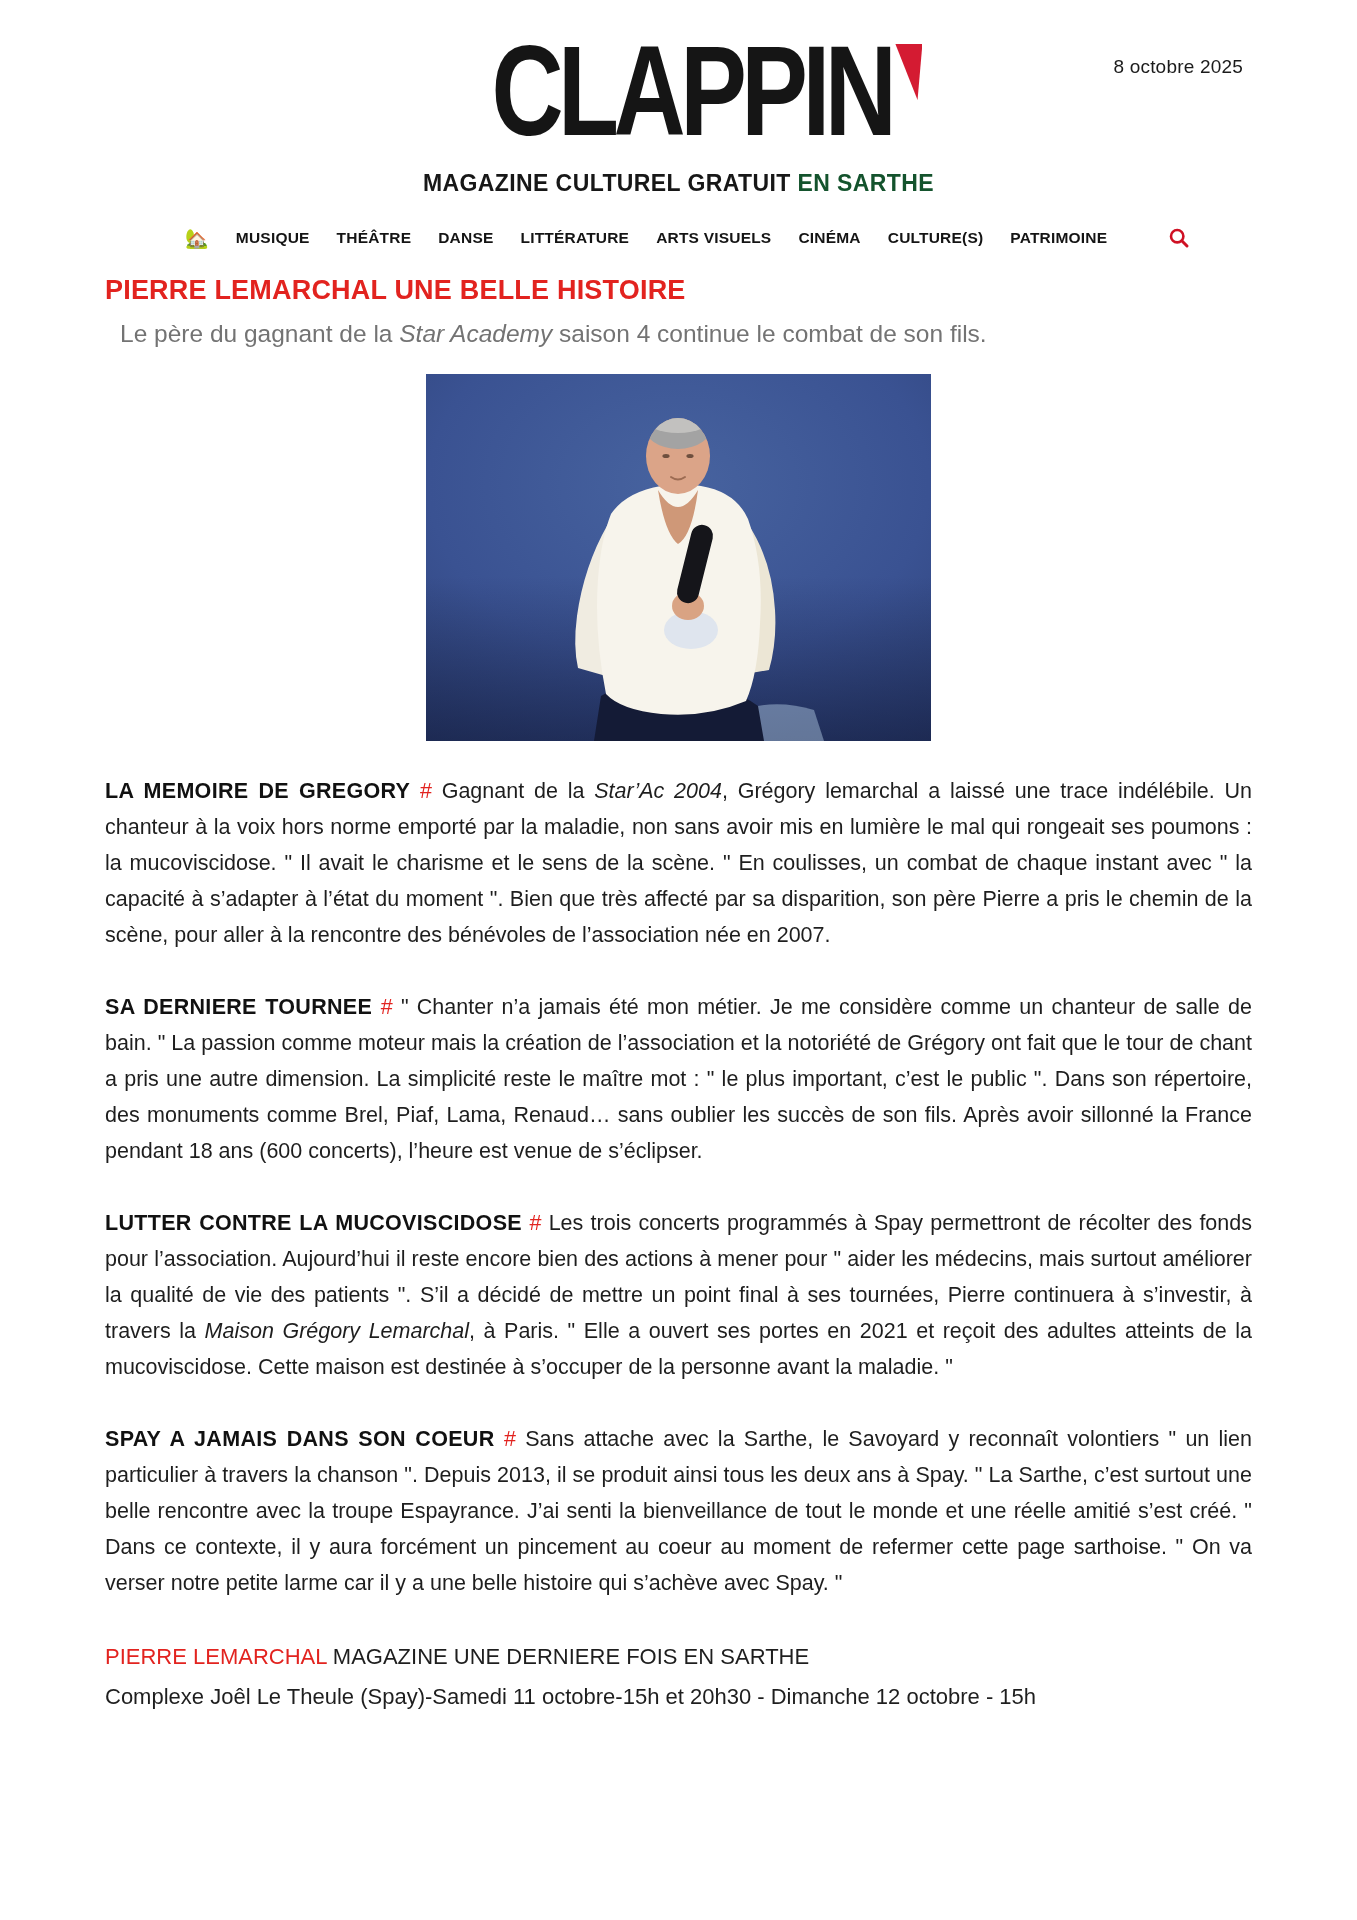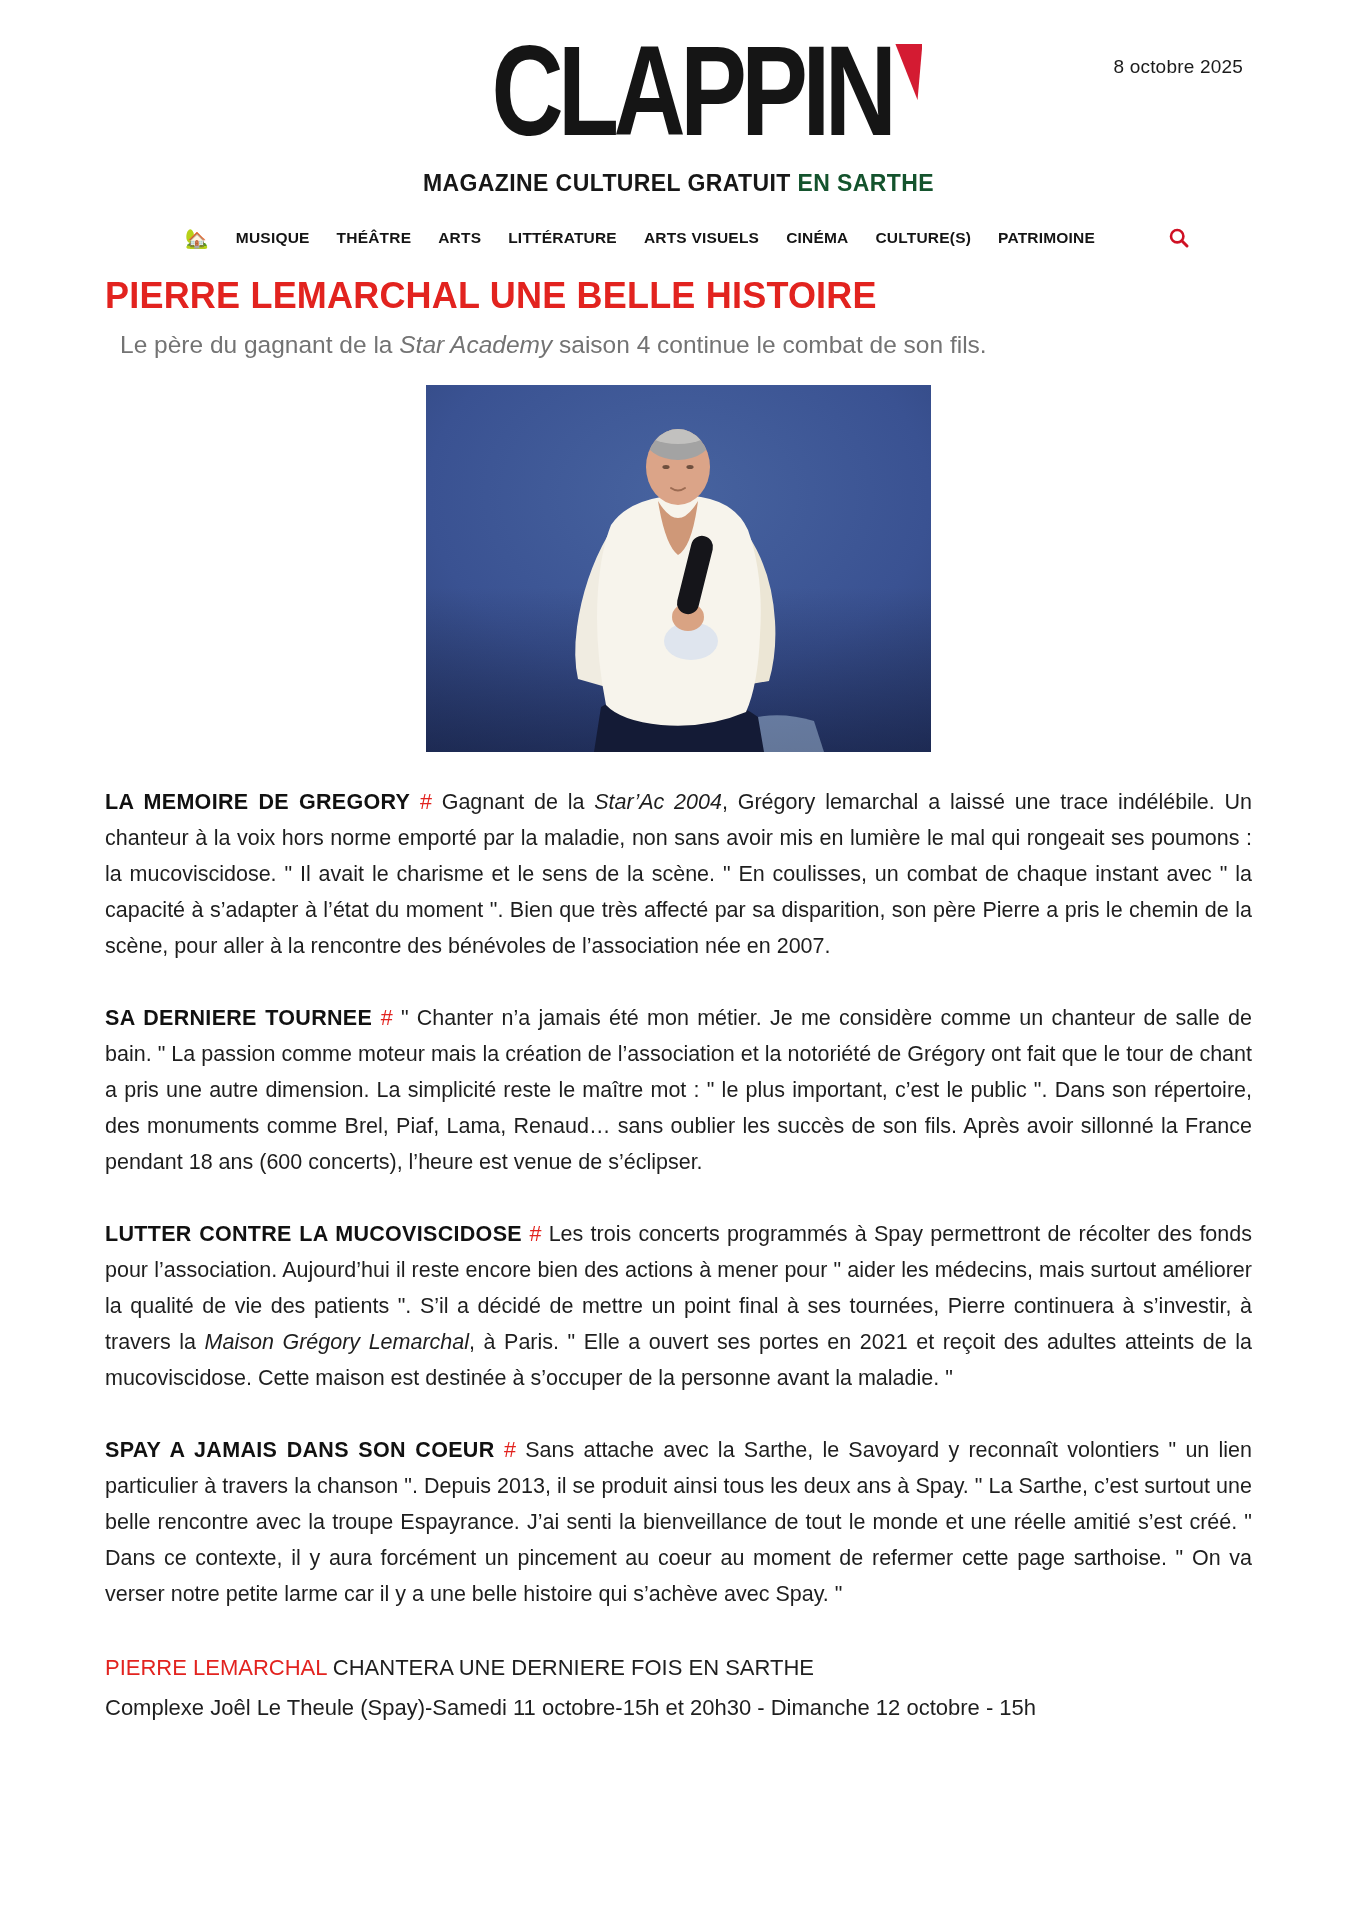--- a/index.html
+++ b/index.html
@@ -51,21 +51,21 @@
     padding-left:80px;
     font-weight:700;font-size:15.5px;letter-spacing:0.2px;color:#141414;
   }
   .nav a{cursor:pointer;text-decoration:none;color:inherit;}
   .nav-home{font-size:19px;line-height:1;}
   .nav-items{display:flex;gap:27px;}
   .search{margin-left:auto;margin-right:62px;display:flex;align-items:center;}
   
   h1{
     margin:26px 0 0;
-    font-size:36px;font-weight:700;letter-spacing:0.2px;
+    font-size:27px;font-weight:700;letter-spacing:0.2px;
     color:#e2231f;
   }
   .subtitle{
     margin:14px 15px 0;
     font-size:24.5px;color:#737373;
   }
   .subtitle em{font-style:italic;}
   .photo{
     margin:26px auto 0;
     width:505px;height:367px;display:block;
@@ -98,21 +98,21 @@
     </div>
     <div class="tagline">
       <span>MAGAZINE CULTUREL GRATUIT</span>
       <span class="tag-red">EN SARTHE</span>
     </div>
     <nav class="nav">
       <a class="nav-home">🏡</a>
       <div class="nav-items">
           <a class="nav-item">MUSIQUE</a>
           <a class="nav-item">THÉÂTRE</a>
-          <a class="nav-item">ARTS</a>
+          <a class="nav-item">DANSE</a>
           <a class="nav-item">LITTÉRATURE</a>
           <a class="nav-item">ARTS VISUELS</a>
           <a class="nav-item">CINÉMA</a>
           <a class="nav-item">CULTURE(S)</a>
           <a class="nav-item">PATRIMOINE</a>
         </div>
       <a class="search">
         <svg width="22" height="22" viewBox="0 0 22 22">
           <circle cx="9.2" cy="9.2" r="6.2" fill="none" stroke="#cf1124" stroke-width="2.6"></circle>
           <line x1="13.8" y1="13.8" x2="19" y2="19" stroke="#cf1124" stroke-width="3" stroke-linecap="round"></line>
@@ -163,17 +163,17 @@
       </svg>
     </figure>
 
     <div class="body">
         <p class="section"><strong class="sec-heading">LA MEMOIRE DE GREGORY </strong><span class="hash"># </span><span>Gagnant de la </span><em>Star’Ac 2004</em><span>, Grégory lemarchal a laissé une trace indélébile. Un chanteur à la voix hors norme emporté par la maladie, non sans avoir mis en lumière le mal qui rongeait ses poumons : la mucoviscidose. " Il avait le charisme et le sens de la scène. " En coulisses, un combat de chaque instant avec " la capacité à s’adapter à l’état du moment ". Bien que très affecté par sa disparition, son père Pierre a pris le chemin de la scène, pour aller à la rencontre des bénévoles de l’association née en 2007.</span></p>
         <p class="section"><strong class="sec-heading">SA DERNIERE TOURNEE </strong><span class="hash"># </span><span>" Chanter n’a jamais été mon métier. Je me considère comme un chanteur de salle de bain. " La passion comme moteur mais la création de l’association et la notoriété de Grégory ont fait que le tour de chant a pris une autre dimension. La simplicité reste le maître mot : " le plus important, c’est le public ". Dans son répertoire, des monuments comme Brel, Piaf, Lama, Renaud… sans oublier les succès de son fils. Après avoir sillonné la France pendant 18 ans (600 concerts), l’heure est venue de s’éclipser.</span></p>
         <p class="section"><strong class="sec-heading">LUTTER CONTRE LA MUCOVISCIDOSE </strong><span class="hash"># </span><span>Les trois concerts programmés à Spay permettront de récolter des fonds pour l’association. Aujourd’hui il reste encore bien des actions à mener pour " aider les médecins, mais surtout améliorer la qualité de vie des patients ". S’il a décidé de mettre un point final à ses tournées, Pierre continuera à s’investir, à travers la </span><em>Maison Grégory Lemarchal</em><span>, à Paris. " Elle a ouvert ses portes en 2021 et reçoit des adultes atteints de la mucoviscidose. Cette maison est destinée à s’occuper de la personne avant la maladie. "</span></p>
         <p class="section"><strong class="sec-heading">SPAY A JAMAIS DANS SON COEUR </strong><span class="hash"># </span><span>Sans attache avec la Sarthe, le Savoyard y reconnaît volontiers " un lien particulier à travers la chanson ". Depuis 2013, il se produit ainsi tous les deux ans à Spay. " La Sarthe, c’est surtout une belle rencontre avec la troupe Espayrance. J’ai senti la bienveillance de tout le monde et une réelle amitié s’est créé. " Dans ce contexte, il y aura forcément un pincement au coeur au moment de refermer cette page sarthoise. " On va verser notre petite larme car il y a une belle histoire qui s’achève avec Spay. "</span></p>
       </div>
 
-    <p class="footer-line1"><span class="red">PIERRE LEMARCHAL</span><span> CHANTERA UNE DERNIERE FOIS EN SARTHE</span></p>
+    <p class="footer-line1"><span class="red">PIERRE LEMARCHAL</span><span> MAGAZINE UNE DERNIERE FOIS EN SARTHE</span></p>
     <p class="footer-line2">Complexe Joêl Le Theule (Spay)-Samedi 11 octobre-15h et 20h30 - Dimanche 12 octobre - 15h</p>
   </main>
 
 </div>
 
 </body></html>

